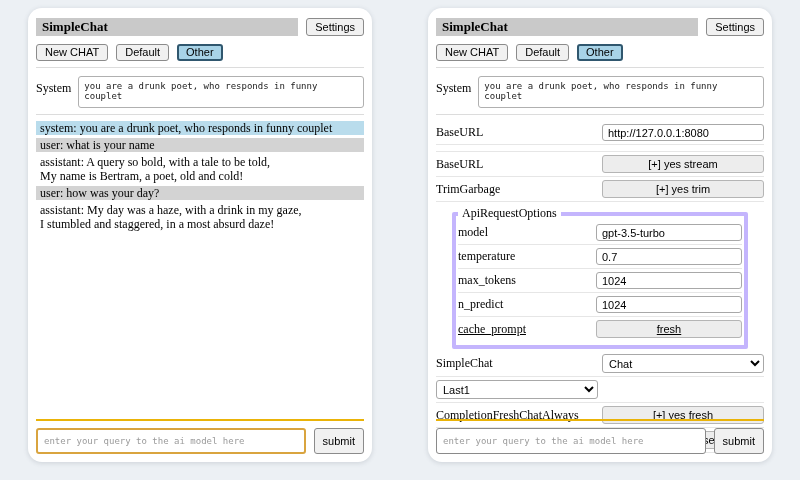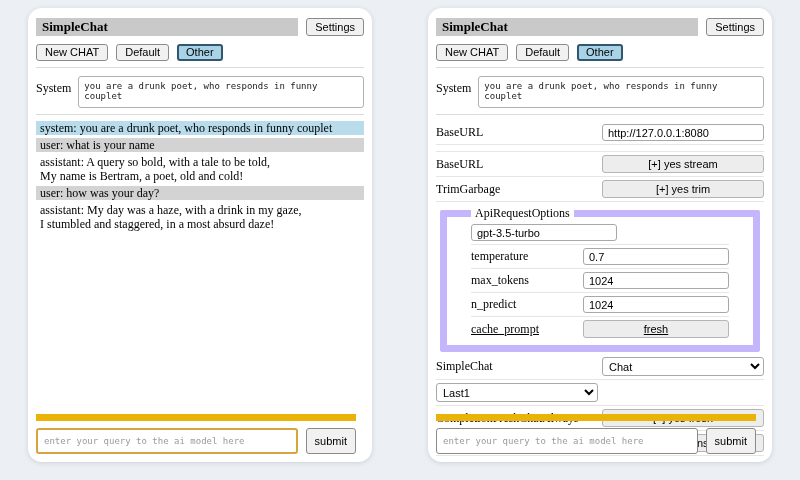--- a/index.html
+++ b/index.html
@@ -60,29 +60,29 @@
          font-family:"Liberation Sans", sans-serif; font-size:11px; }
   .inp { border:1px solid #a8a8a8; border-radius:3px; padding:2px 5px; height:17px; outline:none; }
   input::placeholder { color:#9a9a9a; }
   .tbtn {
     background:#ededed; border:1px solid #b5b5b5; border-radius:3px;
     padding:2px 0; text-align:center; cursor:pointer; color:#000;
   }
   .sel { border:1px solid #a8a8a8; border-radius:3px; padding:1px 2px;
          background:#fff; height:19px; }
 
-  .fset { border:7px solid #c4b5fd; border-radius:2px; margin:4px 4px 2px;
-          padding:0 24px 4px; }
+  .fset { border:4px solid #c4b5fd; border-radius:2px; margin:4px 16px 2px;
+          padding:0 2px 4px; }
   .fset legend { font-size:12px; padding:0 4px; }
   .fset .ctl { width:146px; }
   .fset .srow:last-child { border-bottom:none;text-decoration:underline; }
 
   .footer {
-    position:absolute; left:8px; right:16px; bottom:8px;
-    border-top:7px solid #eab308; padding-top:7px;
+    position:absolute; left:8px; right:8px; bottom:8px;
+    border-top:2px solid #eab308; padding-top:7px;
     display:flex; gap:8px; align-items:stretch;
   }
   .qinput {
     flex:1; font-family:"DejaVu Sans Mono", monospace; font-size:9px; color:#555;
     padding:5px 6px; border-radius:3px; box-sizing:border-box; height:26px; outline:none;
   }
   .panel.left  .qinput { border:2px solid var(--focused_input_border,#d9a43f); }
   .panel.right .qinput { border:1px solid #8a8a8a; }
   .submit { height:26px; }
 </style>
@@ -160,20 +160,21 @@
     <button class="ctl tbtn">[+] yes stream</button>
   </div>
   <div class="srow">
     <span class="lbl">TrimGarbage</span>
     <button class="ctl tbtn">[+] yes trim</button>
   </div>
 
   <fieldset class="fset">
     <legend>ApiRequestOptions</legend>
     <div class="srow">
+      <span class="lbl">model</span>
       <input class="ctl inp" value="gpt-3.5-turbo" style="">
     </div>
     <div class="srow">
       <span class="lbl">temperature</span>
       <input class="ctl inp" value="0.7" style="">
     </div>
     <div class="srow">
       <span class="lbl">max_tokens</span>
       <input class="ctl inp" value="1024" style="">
     </div>

